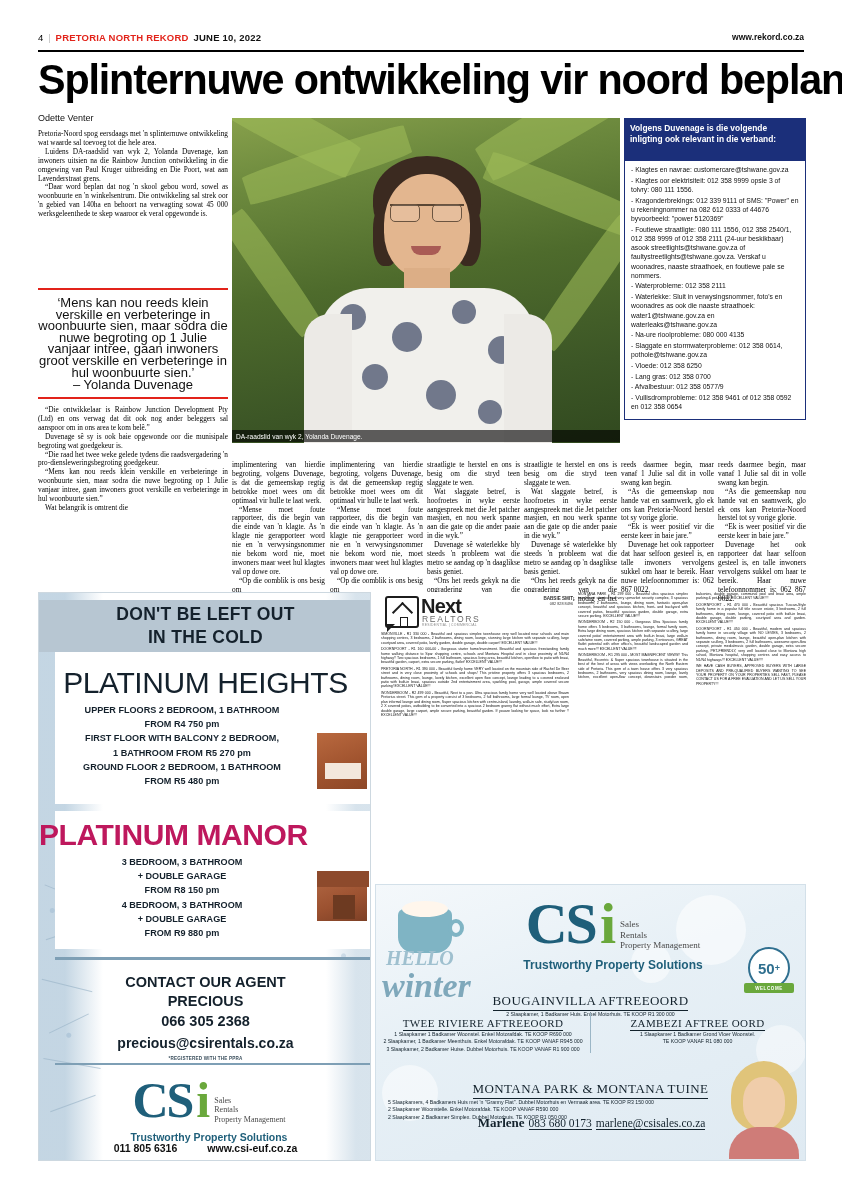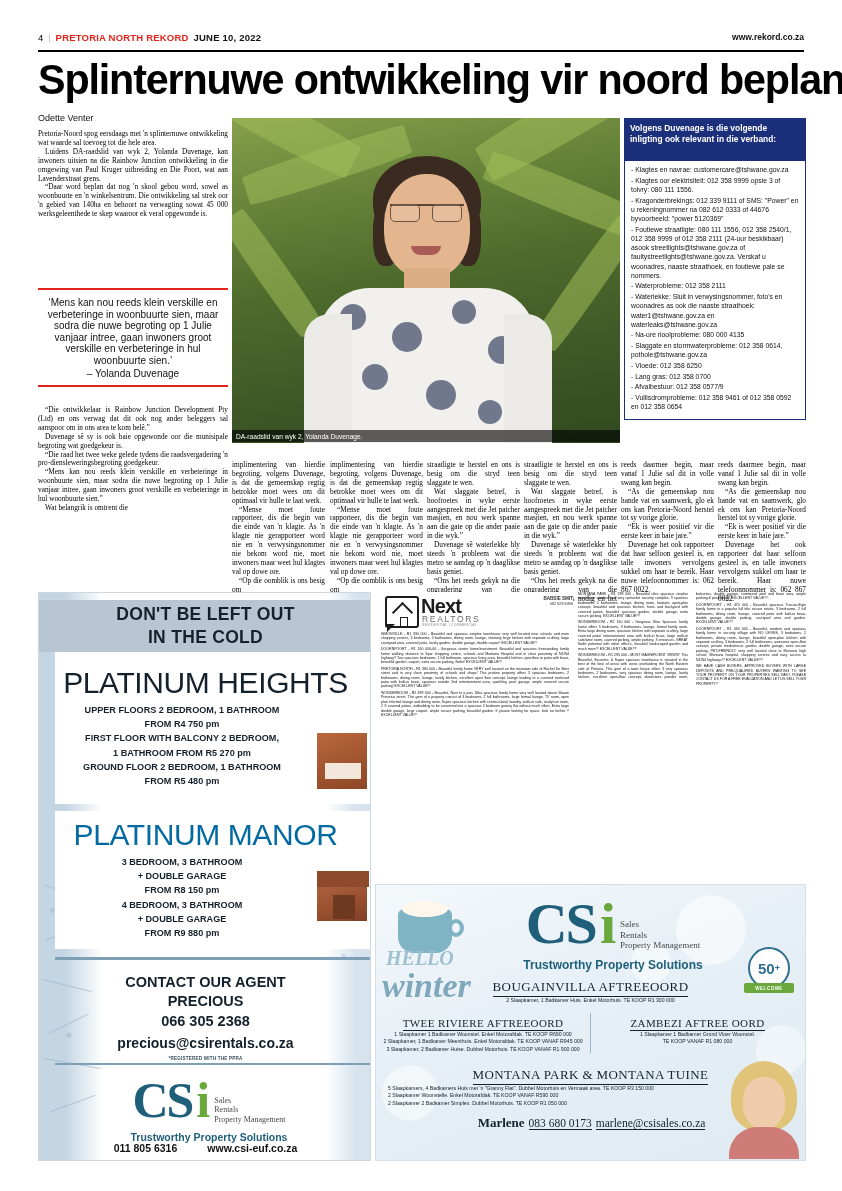--- a/index.html
+++ b/index.html
@@ -57,21 +57,21 @@
   #col4 { left:427px; top:461px; width:93px; }
   #col5 { left:524px; top:461px; width:93px; }
   #col6 { left:621px; top:461px; width:93px; }
   #col7 { left:718px; top:461px; width:88px; }
 
   
   .pullquote {
     position:absolute; left:38px; top:288px; width:190px;
     text-align:center;
     font-family:"Liberation Sans",sans-serif;
-    font-size:10px; line-height:11.6px; color:#111;
+    font-size:13px; line-height:11.6px; color:#111;
     padding:7px 0 6px 0;
     border-top:2.2px solid #e2231a;
     border-bottom:2.2px solid #e2231a;
   }
   .pq-attr { display:block; margin-top:1px; }
 
   
   .photo {
     position:absolute; left:232px; top:118px; width:388px; height:325px;
     overflow:hidden; background:#2f3b21;
@@ -157,23 +157,23 @@
     position:absolute; left:0; top:73px; width:333px; text-align:center;
     font-family:"Liberation Sans",sans-serif; font-weight:normal;
     font-size:30px; line-height:34px; color:#14212c; letter-spacing:-0.4px;
   }
   .adA-spec {
     position:absolute; left:8px; top:110px; width:270px; text-align:center;
     font-family:"Liberation Sans",sans-serif; font-weight:bold;
     font-size:9.1px; line-height:14.2px; color:#14212c;
   }
   .adA-h2 {
-    position:absolute; left:0; top:225px; width:333px; text-align:center;
-    font-family:"Liberation Sans",sans-serif; font-weight:normal;
-    font-size:30px; line-height:34px; color:#0369a1; letter-spacing:-0.4px;
+    position:absolute; left:0; top:225px; width:333px; 
+    font-family:"Liberation Sans",sans-serif; font-weight:bold;
+    font-size:30px; line-height:34px; color:#be185d; letter-spacing:-0.4px;
   }
   .adA-spec2 {
     position:absolute; left:8px; top:262px; width:270px; text-align:center;
     font-family:"Liberation Sans",sans-serif; font-weight:bold;
     font-size:9.1px; line-height:14.2px; color:#14212c;
   }
   .adA-img1 {
     position:absolute; left:277px; top:139px; width:52px; height:58px;
     background:linear-gradient(160deg,#b9693f 0%,#a1542f 55%,#8d4726 100%);
     border:1px solid #fff;
@@ -290,21 +290,21 @@
     border-radius:50%; border:2.5px solid #2f6f8f; background:#fff;
     display:flex; align-items:center; justify-content:center;
     font-family:"Liberation Sans",sans-serif; font-weight:bold; font-size:15px; color:#2f6f8f;
   }
   .badge50-rib {
     position:absolute; left:368px; top:98px; width:50px; height:10px;
     background:#6aa83c; color:#fff; border-radius:2px;
     font-family:"Liberation Sans",sans-serif; font-weight:bold; font-size:4.5px;
     display:flex; align-items:center; justify-content:center; letter-spacing:.6px;
   }
-  .adD-sect { position:absolute; text-align:center; width:100%; }
+  .adD-sect { position:absolute; text-align:center; width:100%;margin-top:14px; }
   .adD-h {
     font-family:"Liberation Serif",serif; font-size:13px; letter-spacing:.4px; color:#13222c;
     border-bottom:1px solid #13222c; display:inline-block; padding-bottom:1px;
   }
   .adD-h.sm { font-size:11px; }
   .adD-l {
     font-family:"Liberation Sans",sans-serif; font-size:5.2px; line-height:7.4px; color:#13222c;
   }
   .adD-split { position:absolute; left:0; top:128px; width:431px; display:flex; }
   .adD-colL { width:214px; text-align:center; }

